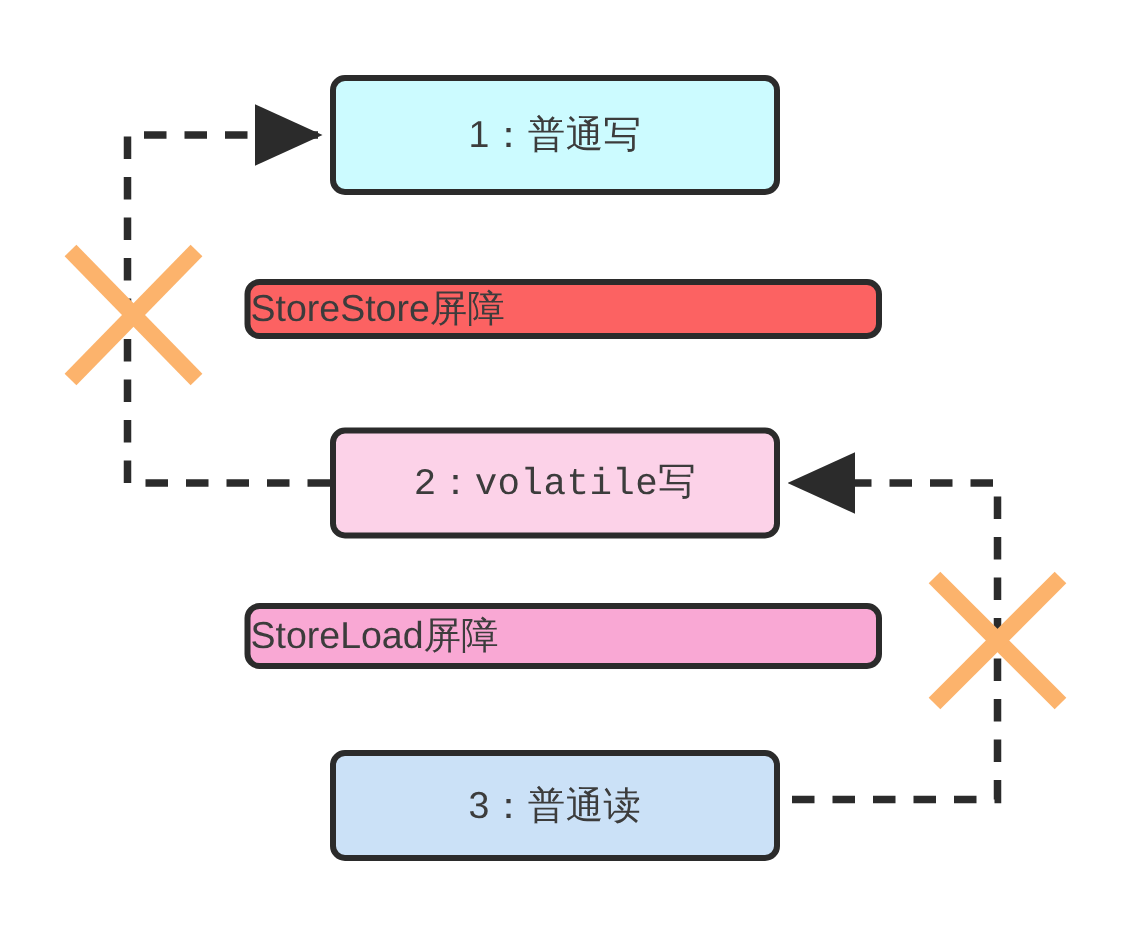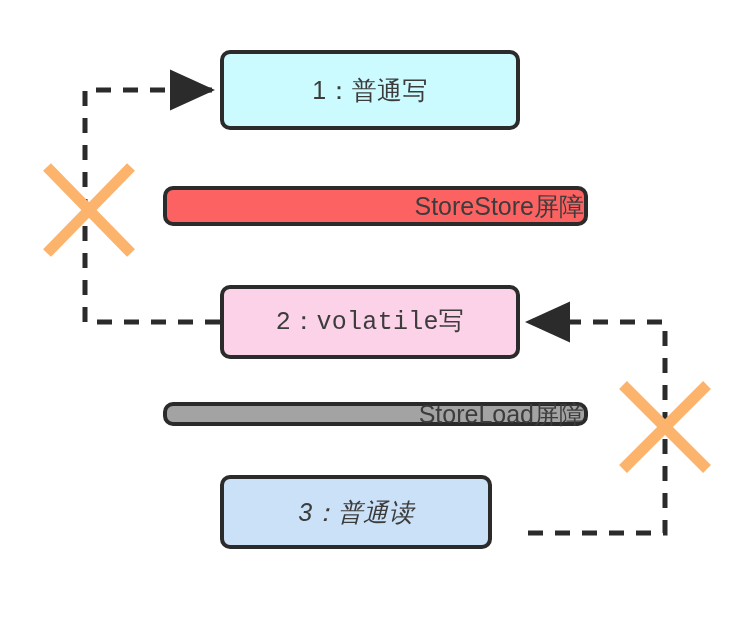--- a/index.html
+++ b/index.html
@@ -37,40 +37,40 @@
     line-height: 1;
     letter-spacing: 0.3px;
     white-space: nowrap;
     z-index: 3;
   }
   .barrier {
     position: absolute;
     box-sizing: border-box;
     display: flex;
     align-items: center;
-    justify-content: flex-end;
+    justify-content: flex-start;
     border: 4px solid #2b2b2b;
     border-radius: 10px;
     color: #3c3c3c;
     font-size: 25px;
     line-height: 1;
     white-space: nowrap;
     z-index: 3;
   }
   .node-label, .barrier-label {
     display: block;
   }
 
   
   #node-1 { left: 220px; top: 50px;  width: 300px; height: 80px; background: #CCFBFF; }
   #node-2 { left: 220px; top: 285px; width: 300px; height: 74px; background: #FCD2E8; font-family: Liberation Mono, monospace; }
-  #node-3 { left: 220px; top: 475px; width: 272px; height: 74px; background: #CBE1F7; font-style: italic; }
+  #node-3 { left: 220px; top: 500px; width: 300px; height: 74px; background: #CBE1F7; }
 
   #barrier-1 { left: 163px; top: 186px; width: 425px; height: 40px; background: #FC6262; }
-  #barrier-2 { left: 163px; top: 402px; width: 425px; height: 24px; background: #a3a3a3; }
+  #barrier-2 { left: 163px; top: 402px; width: 425px; height: 44px; background: #f9a8d4; }
 </style>
 </head>
 <body>
 
 <div id="canvas">
 
   <svg id="edges" viewBox="0 0 754 626" width="754" height="626" xmlns="http://www.w3.org/2000/svg">
     <defs>
       <marker id="arrow-right" markerWidth="9" markerHeight="9" refX="8.4" refY="4.5" orient="auto" markerUnits="strokeWidth">
         <path d="M0,0.4 L9,4.5 L0,8.6 z" fill="#2b2b2b"></path>

